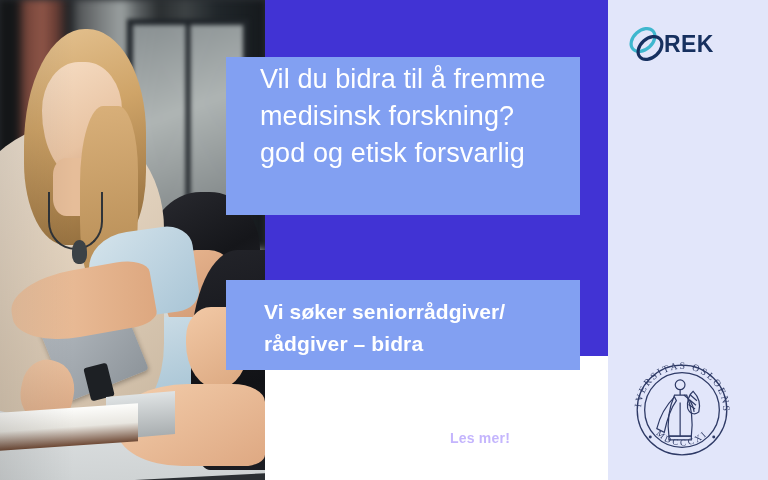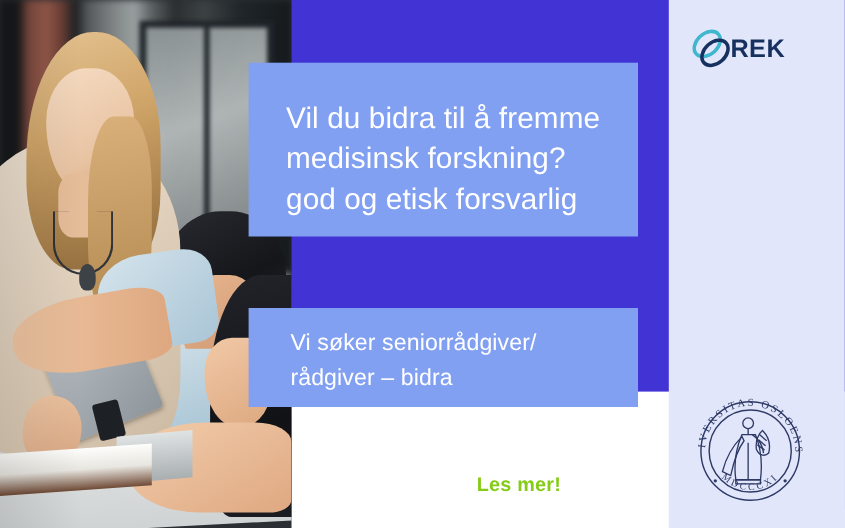--- a/index.html
+++ b/index.html
@@ -198,39 +198,39 @@
   }
 
   
   .panel {
     position:absolute;
     background:#82A0F2;
     color:#ffffff;
   }
   .panel-head {
     left:226px; top:57px; width:354px; height:158px;
-    padding:32px 28px 0 34px;
+    padding:4px 28px 0 34px;
   }
   .panel-head .line {
     font-size:27px; line-height:37px; font-weight:normal;
     letter-spacing:.1px;
   }
   .panel-sub {
     left:226px; top:280px; width:354px; height:90px;
     padding:16px 28px 0 38px;
   }
   .panel-sub .line {
-    font-size:21px; line-height:32px; font-weight:normal;
+    font-size:21px; line-height:32px; font-weight:bold;
     letter-spacing:.1px;
   }
 
   .cta {
     position:absolute; left:0; top:430px; width:580px;
     text-align:right; padding-right:70px;
-    color:#84cc16; font-size:18px; font-weight:bold;
+    color:#c4b5fd; font-size:14px; font-weight:bold;
     letter-spacing:.2px;
   }
 </style>
 </head>
 <body>
 
 <div class="banner">
 
   <div class="photo">
     <div class="ph-wall"></div>

